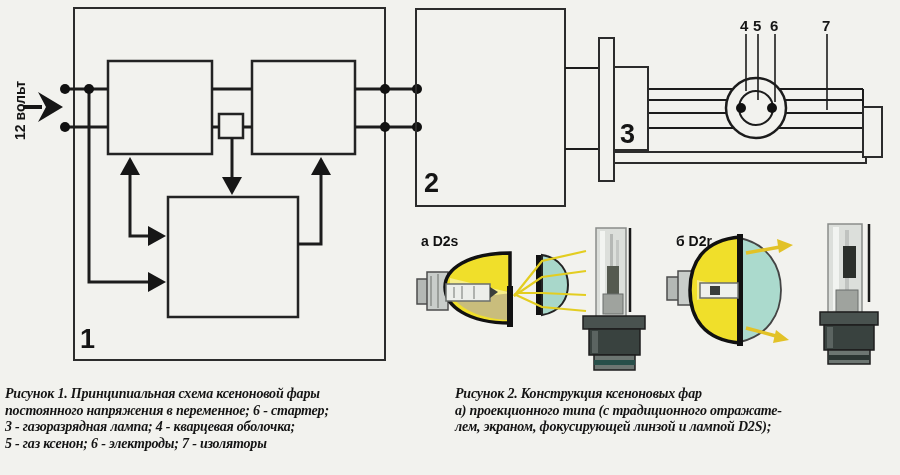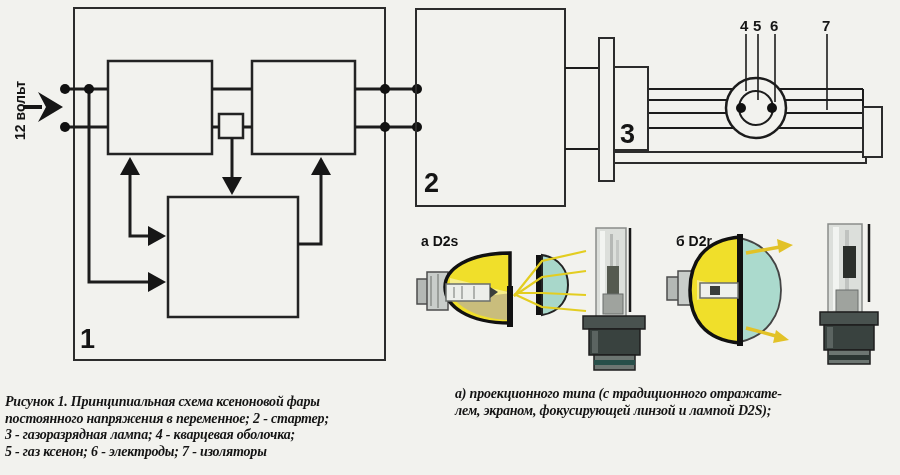--- a/index.html
+++ b/index.html
@@ -22,21 +22,21 @@
   .num-big{font-size:27px;}
   .num-small{font-size:15px;}
   .ill-label{font-family:"Liberation Sans",sans-serif;font-weight:bold;font-size:14px;fill:#111;}
   .caption{
     position:absolute;
     font-family:"Liberation Serif",serif;
     font-style:italic;font-weight:700;
     font-size:14px;line-height:16.5px;color:#141414;
     letter-spacing:-0.2px;white-space:nowrap;
   }
-  #caption-left{left:5px;top:386px;width:446px;margin-top:8px;}
+  #caption-left{left:5px;top:386px;width:446px;}
   #caption-right{left:455px;top:386px;width:442px;}
 </style>
 </head>
 <body>
 
 <div id="stage">
 
 <svg width="900" height="380" viewBox="0 0 900 380">
 
   <g>
@@ -218,23 +218,24 @@
       <rect x="824" y="325" width="50" height="25" fill="#39423f" stroke="#1e1e1e" stroke-width="1.5"></rect>
       <rect x="827" y="327" width="6" height="21" fill="#5b6461"></rect>
       <rect x="828" y="350" width="42" height="14" fill="#6d7672" stroke="#1e1e1e" stroke-width="1.5"></rect>
       <rect x="828" y="355" width="42" height="5" fill="#2c3633"></rect>
     </g>
   </g>
 </svg>
 
   <div id="caption-left" class="caption">
     <div>Рисунок 1. Принципиальная схема ксеноновой фары</div>
-    <div>постоянного напряжения в переменное; 2 - стартер;</div>
+    <div>постоянного напряжения в переменное; 6 - стартер;</div>
     <div>3 - газоразрядная лампа; 4 - кварцевая оболочка;</div>
     <div>5 - газ ксенон; 6 - электроды; 7 - изоляторы</div>
   </div>
 
   <div id="caption-right" class="caption">
+    <div>Рисунок 2. Конструкция ксеноновых фар</div>
     <div>а) проекционного типа (с традиционного отражате-</div>
     <div>лем, экраном, фокусирующей линзой и лампой D2S);</div>
   </div>
 
 </div>
 
 </body></html>

